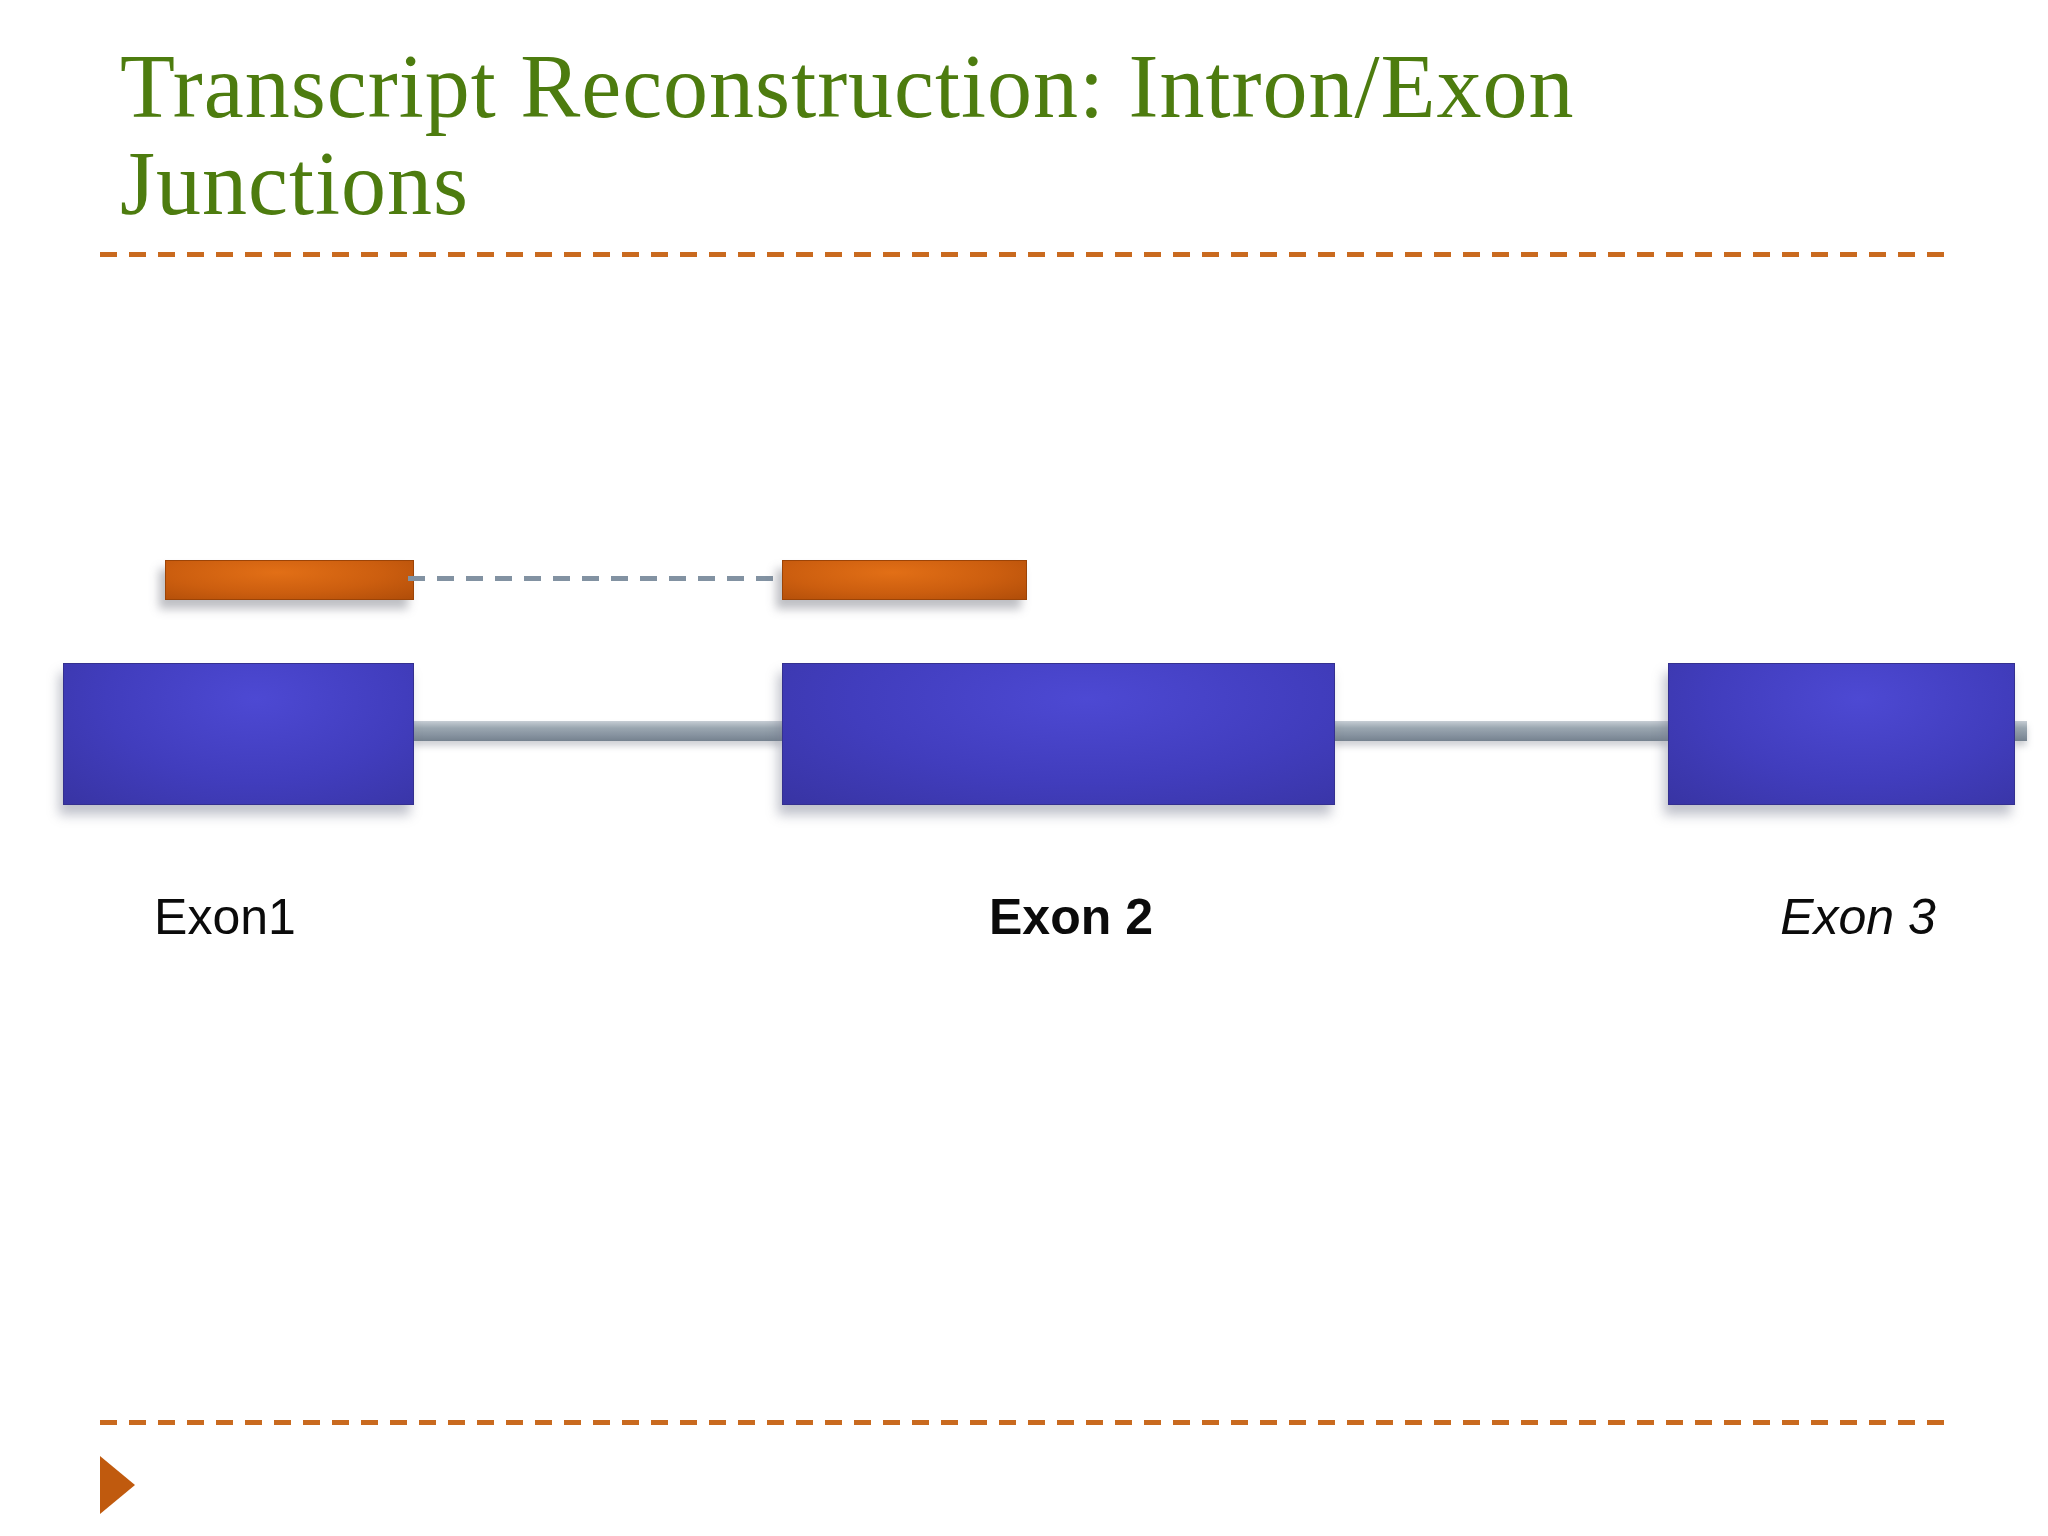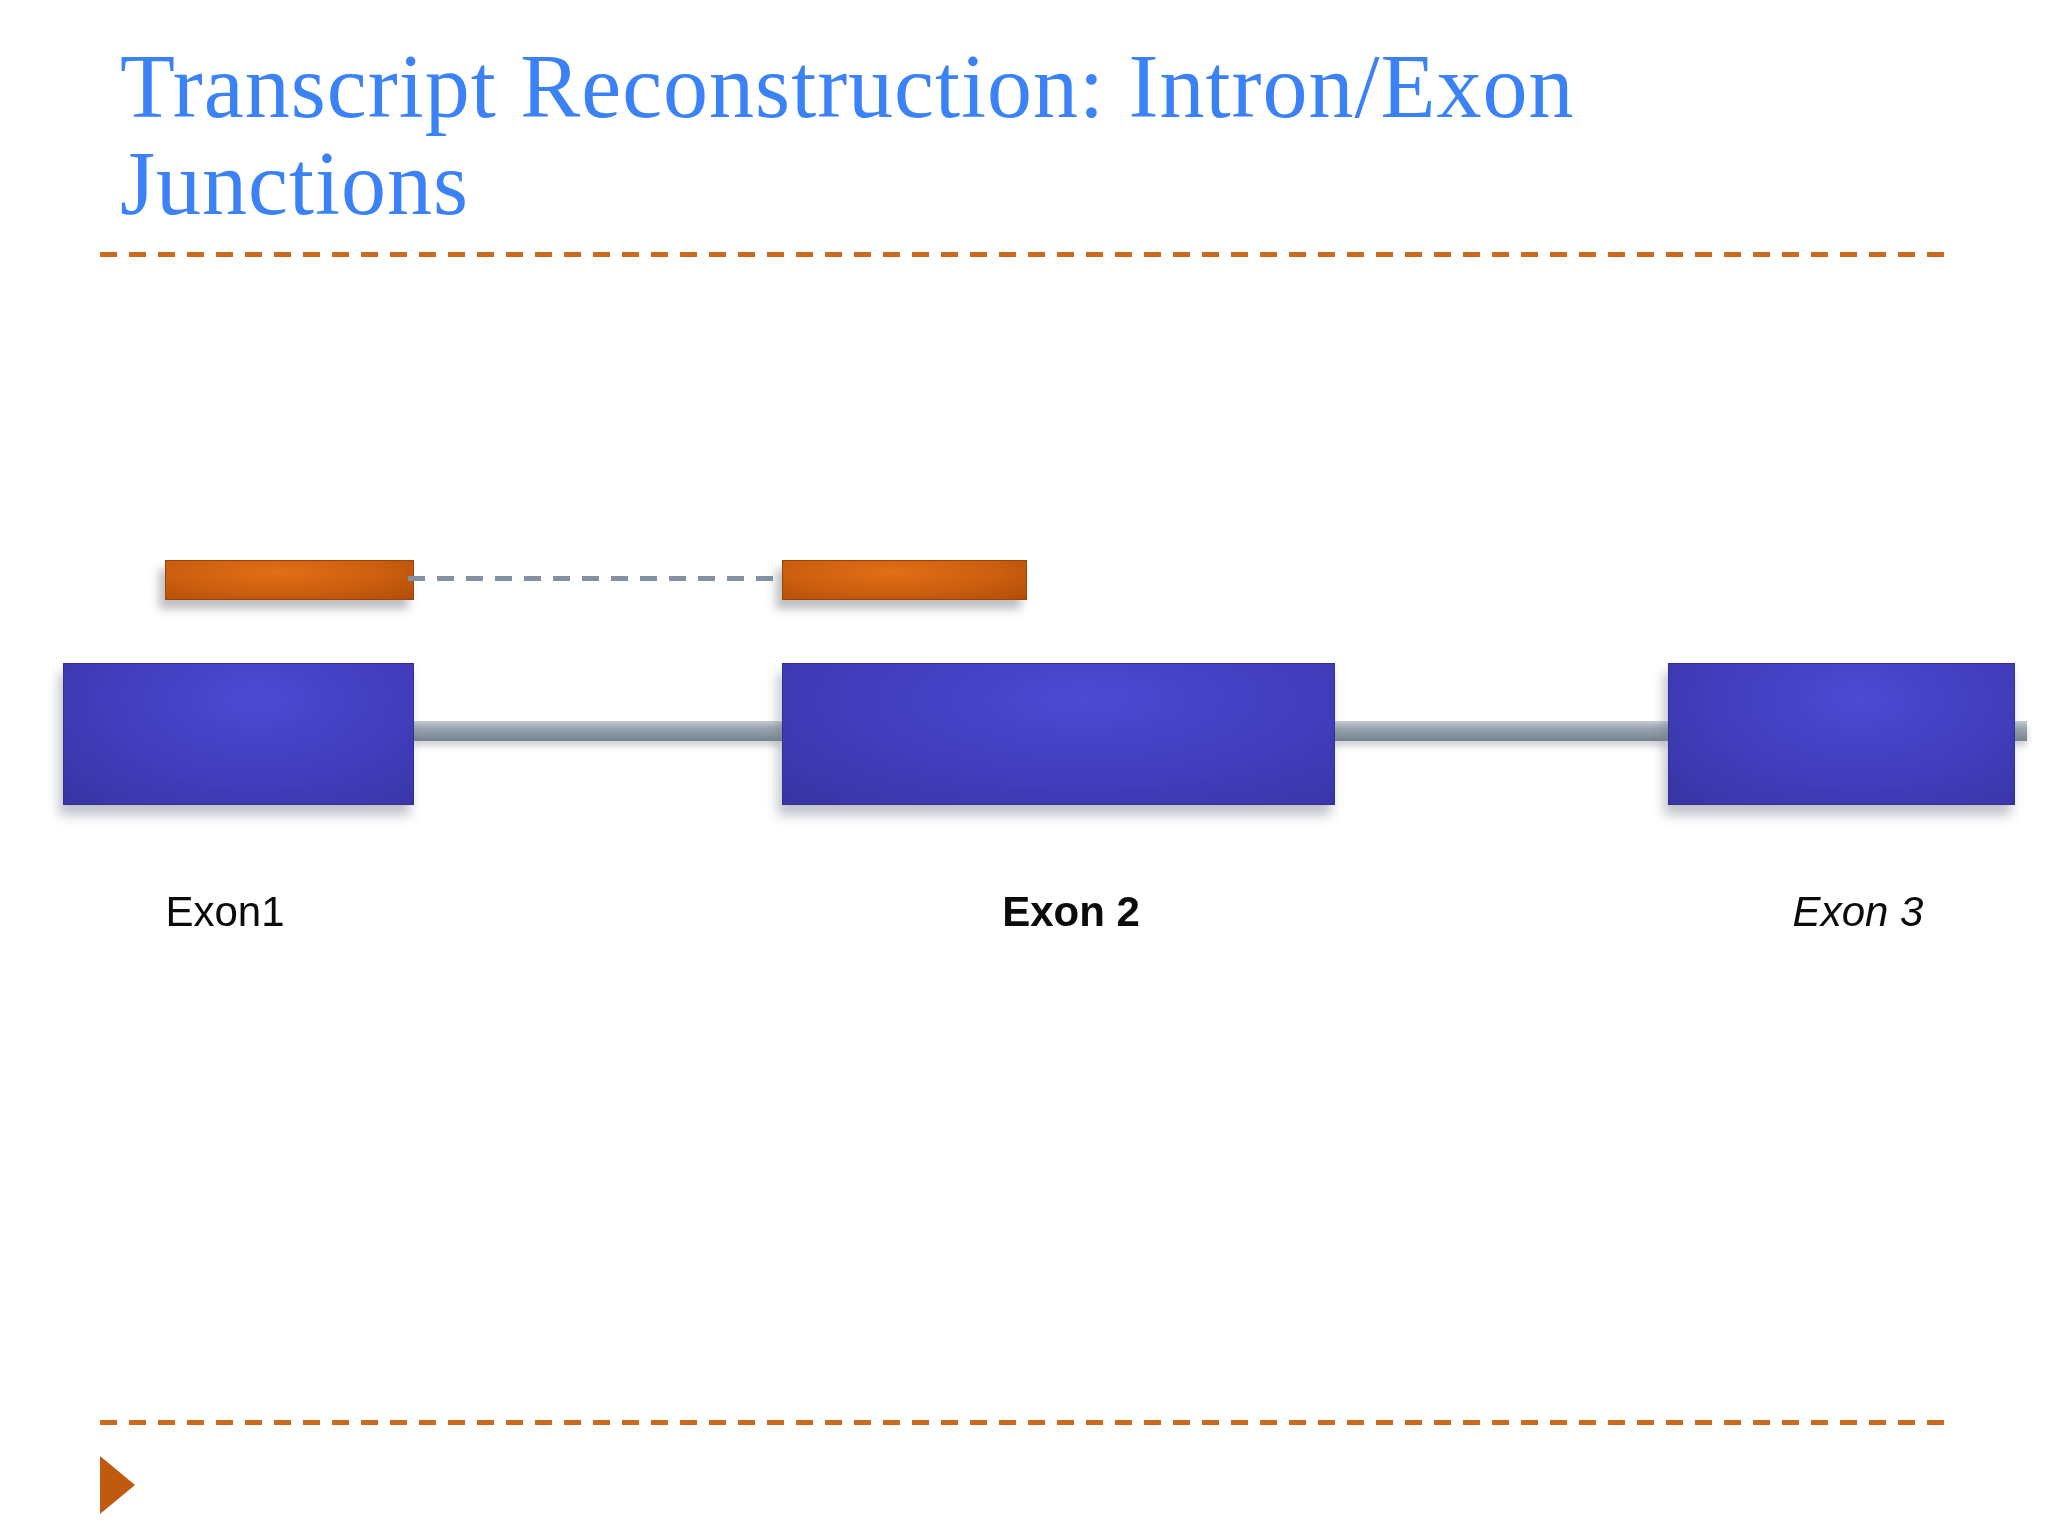--- a/index.html
+++ b/index.html
@@ -19,21 +19,21 @@
   
   .page-title {
     position: absolute;
     left: 120px;
     top: 38px;
     width: 1820px;
     font-family: "Liberation Serif", serif;
     font-size: 90px;
     line-height: 1.08;
     font-weight: 400;
-    color: #3b82f6;
+    color: #4d7c0f;
     letter-spacing: 1px;
   }
 
   
   .dashed-orange {
     position: absolute;
     height: 5px;
     background: repeating-linear-gradient(90deg,
       #c96a1f 0px, #c96a1f 17px,
       transparent 17px, transparent 29px);
@@ -89,21 +89,21 @@
   }
   .exon-1 { left: 63px;   width: 349px; }
   .exon-2 { left: 782px;  width: 551px; }
   .exon-3 { left: 1668px; width: 345px; }
 
   
   .exon-label {
     position: absolute;
     top: 888px;
     transform: translateX(-50%);
-    font-size: 42px;
+    font-size: 50px;
     color: #0b0b0b;
     white-space: nowrap;
   }
   .exon-label-1 { left: 225px; }
   .exon-label-2 { left: 1071px; font-weight: bold; }
   .exon-label-3 { left: 1858px; font-style: italic; }
 
   
   .footer-arrow {
     position: absolute;

